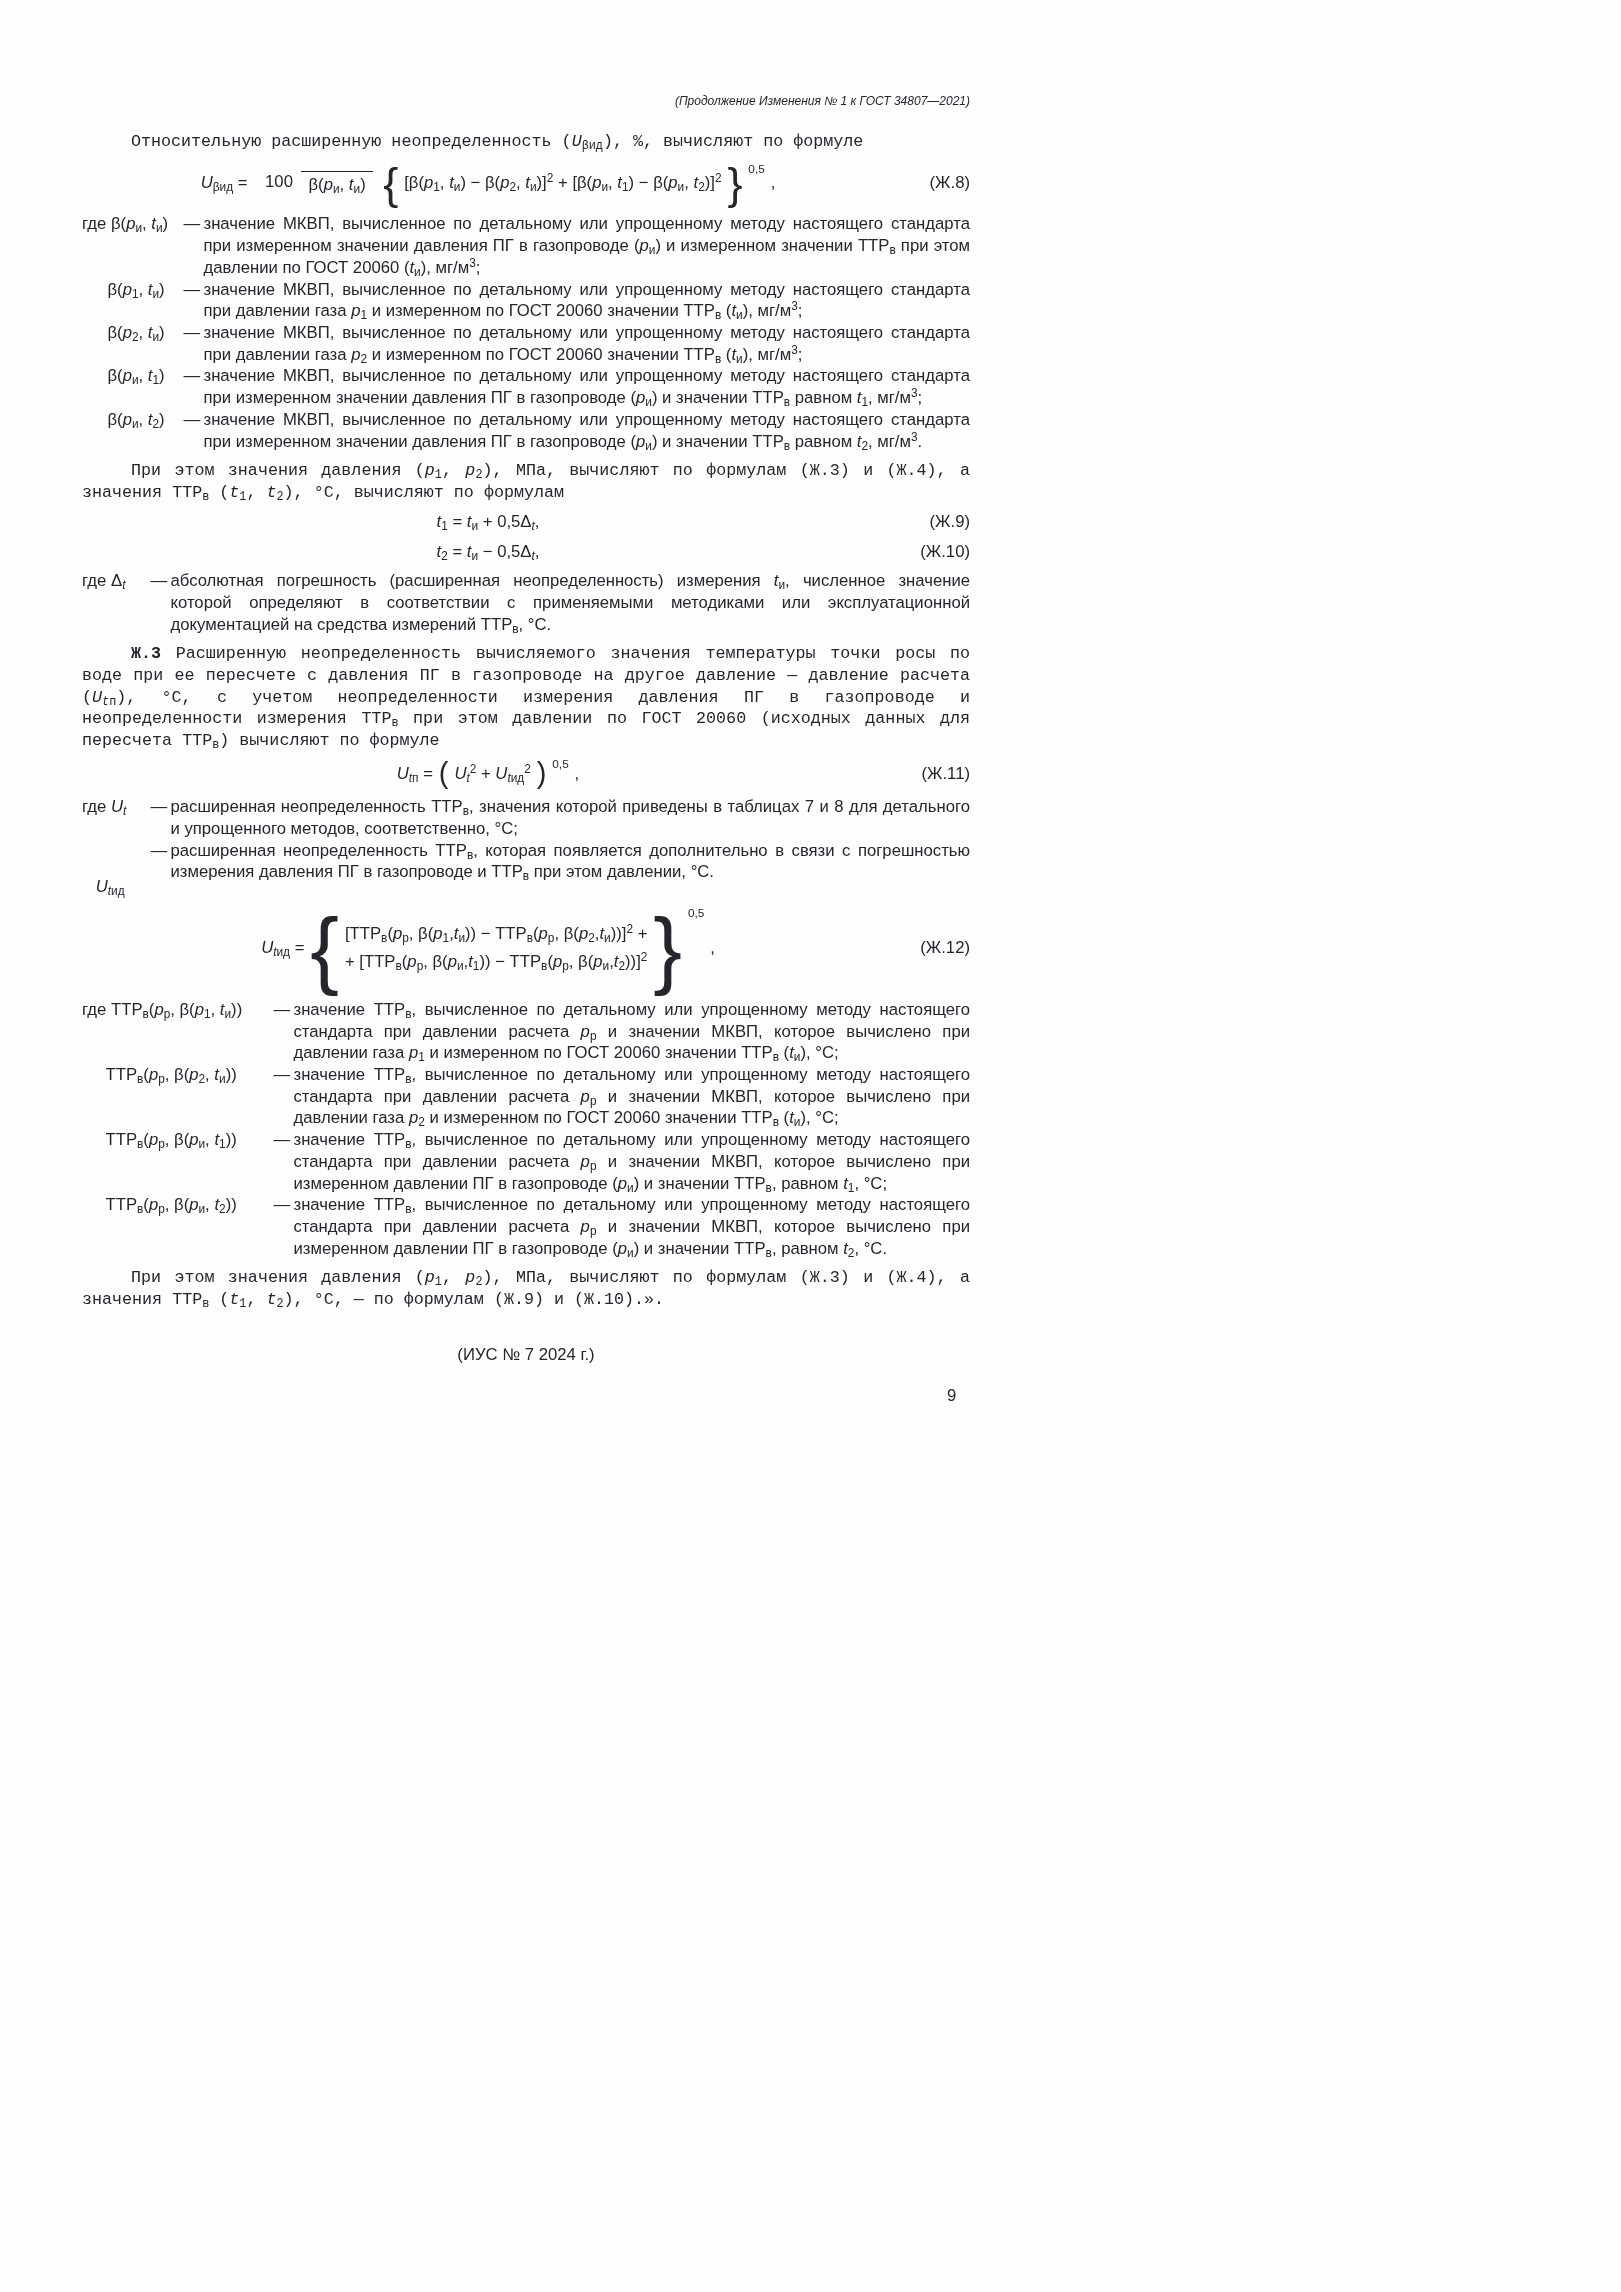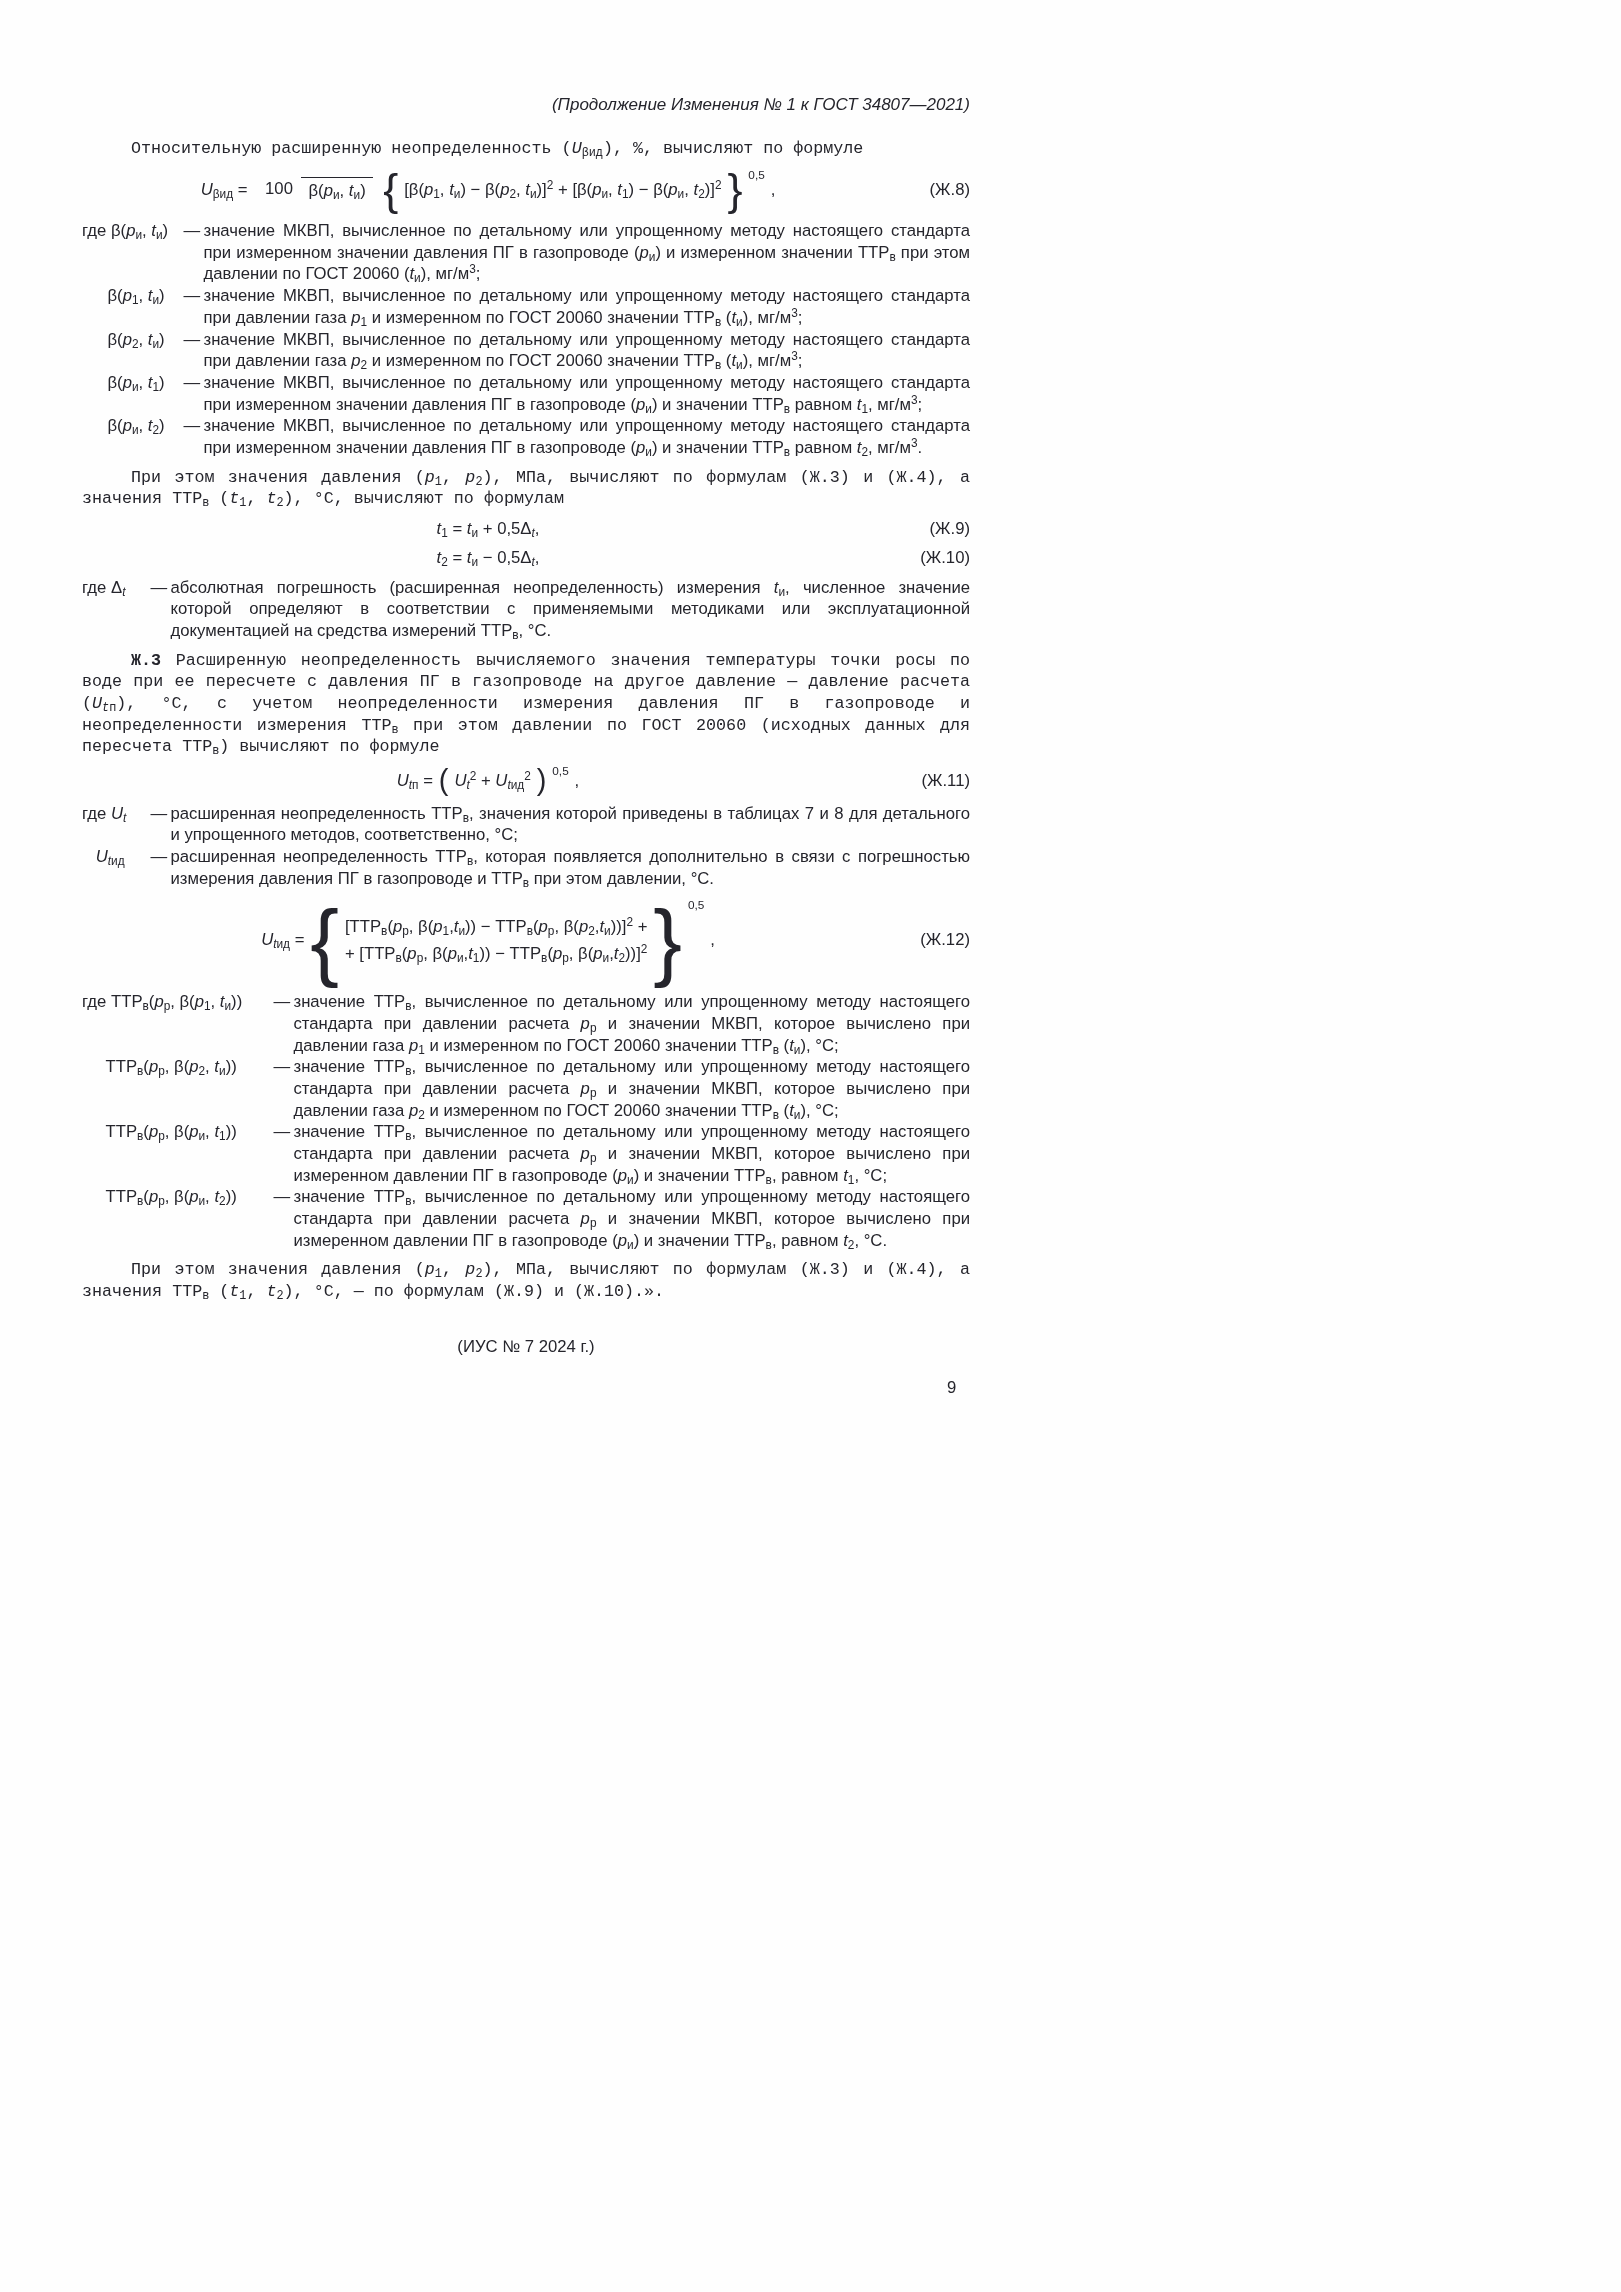--- a/index.html
+++ b/index.html
@@ -21,21 +21,21 @@
     line-height: 1.3;
   }
   sub, sup { font-size: 71%; line-height: 0; }
   sub { vertical-align: -0.25em; }
   sup { vertical-align: 0.5em; }
   i { font-style: italic; }
 
   .doc-header {
     text-align: right;
     font-style: italic;
-    font-size: 17px;
+    font-size: 12px;
     margin-bottom: 21.6px;
   }
 
   .para { margin: 2.9px 0; text-align: justify; font-family: Liberation Mono, monospace; }
   .pindent { text-indent: 49px; }
 
   
   .formula-row { display: flex; align-items: center; margin: 7.8px 0; }
   .f-center {
     flex: 1;
@@ -69,21 +69,21 @@
   .def-block { margin: 2px 0 7.8px; }
   .def-row { display: flex; align-items: flex-start; }
   .def-term { flex: 0 0 auto; white-space: nowrap; box-sizing: border-box; }
   .def-dash { flex: 0 0 23.5px; text-align: center; }
   .def-text { flex: 1; text-align: justify; }
 
   .defs-beta .def-term { width: 98px; }
   .defs-beta .def-row.sub .def-term { padding-left: 25.5px; }
   .defs-delta .def-term { width: 65px; }
   .defs-u .def-term { width: 65px; }
-  .defs-u .def-row.sub .def-term { padding-left: 13.7px; }
+  .defs-u .def-row.sub .def-term { padding-left: 13.7px; margin-top: 36px; }
   .defs-ttr .def-term { width: 188px; }
   .defs-ttr .def-row.sub .def-term { padding-left: 23.5px; }
 
   .doc-footer { text-align: center; margin-top: 33px; }
   .page-number { text-align: right; margin-top: 19.6px; padding-right: 13.7px; }
 </style>
 </head>
 <body>
 
 <div class="page">

